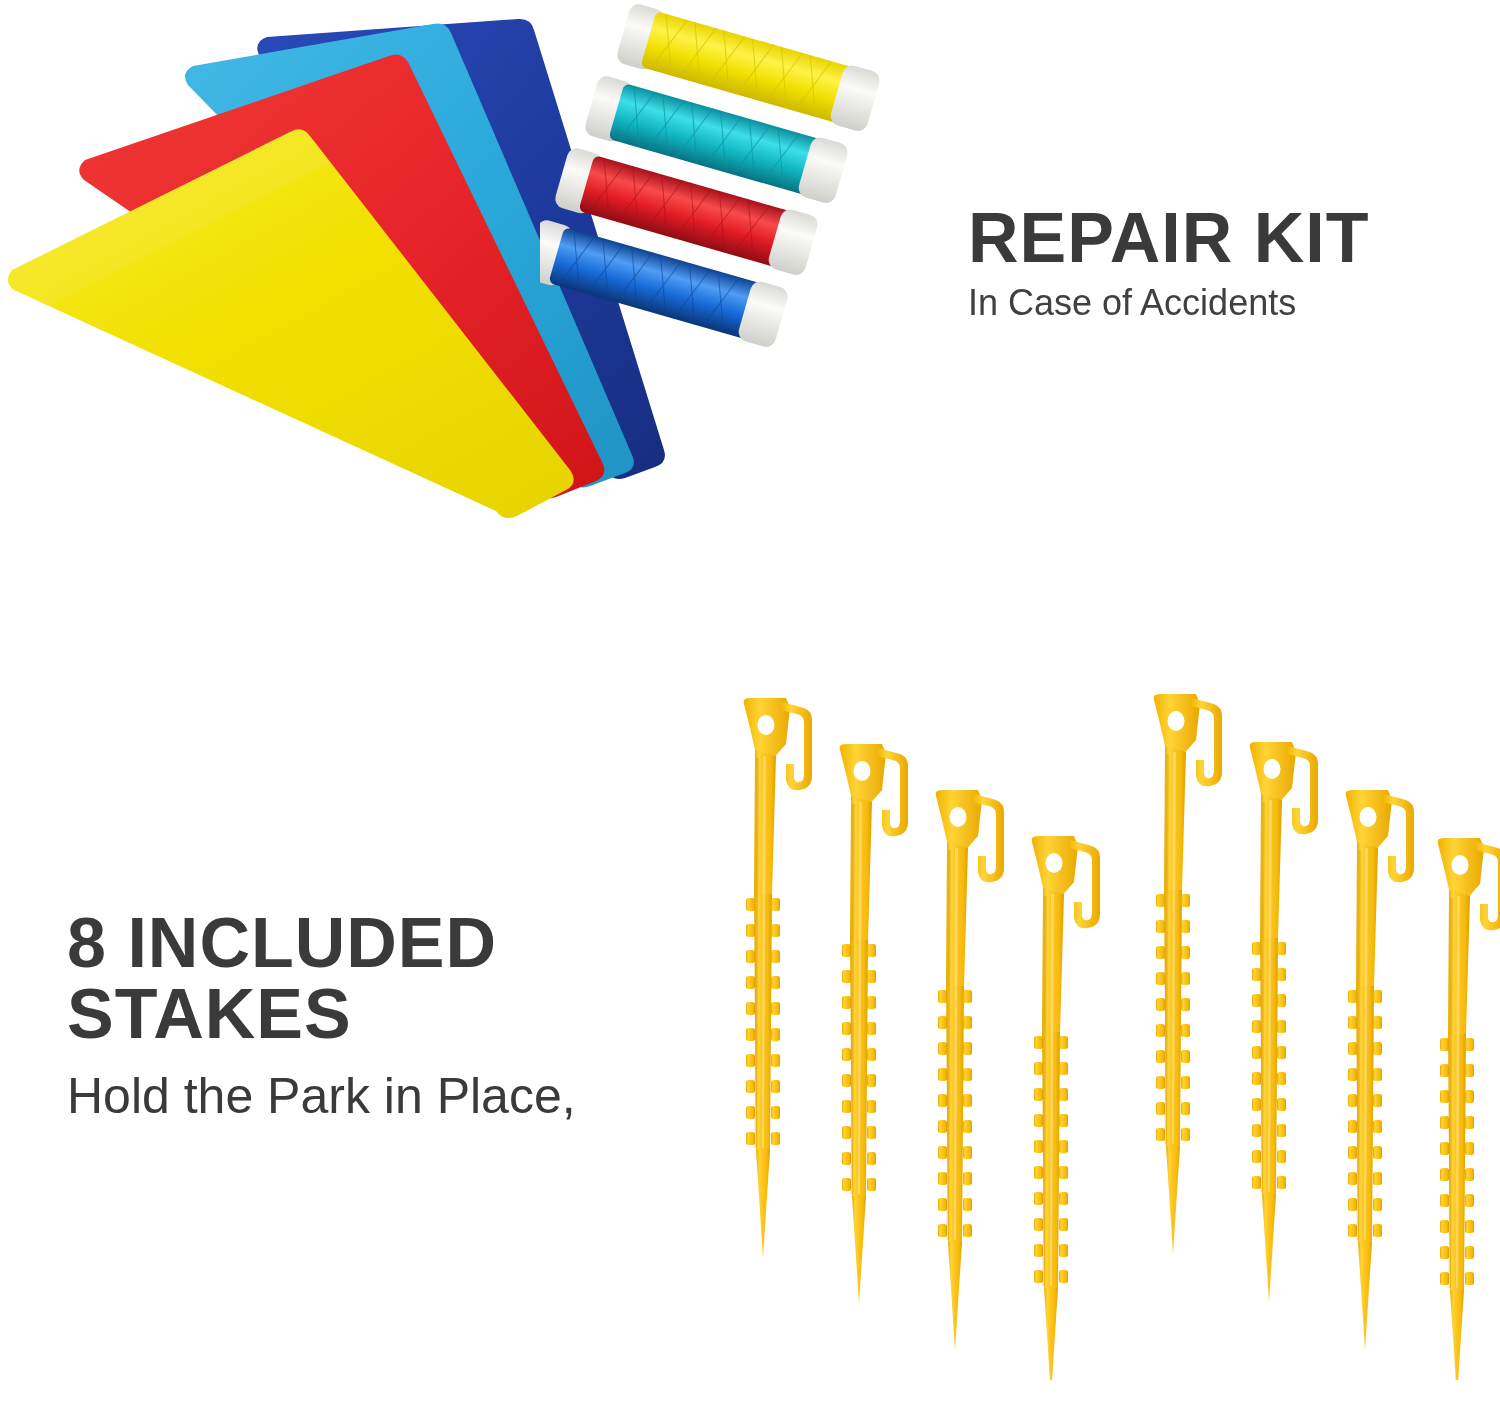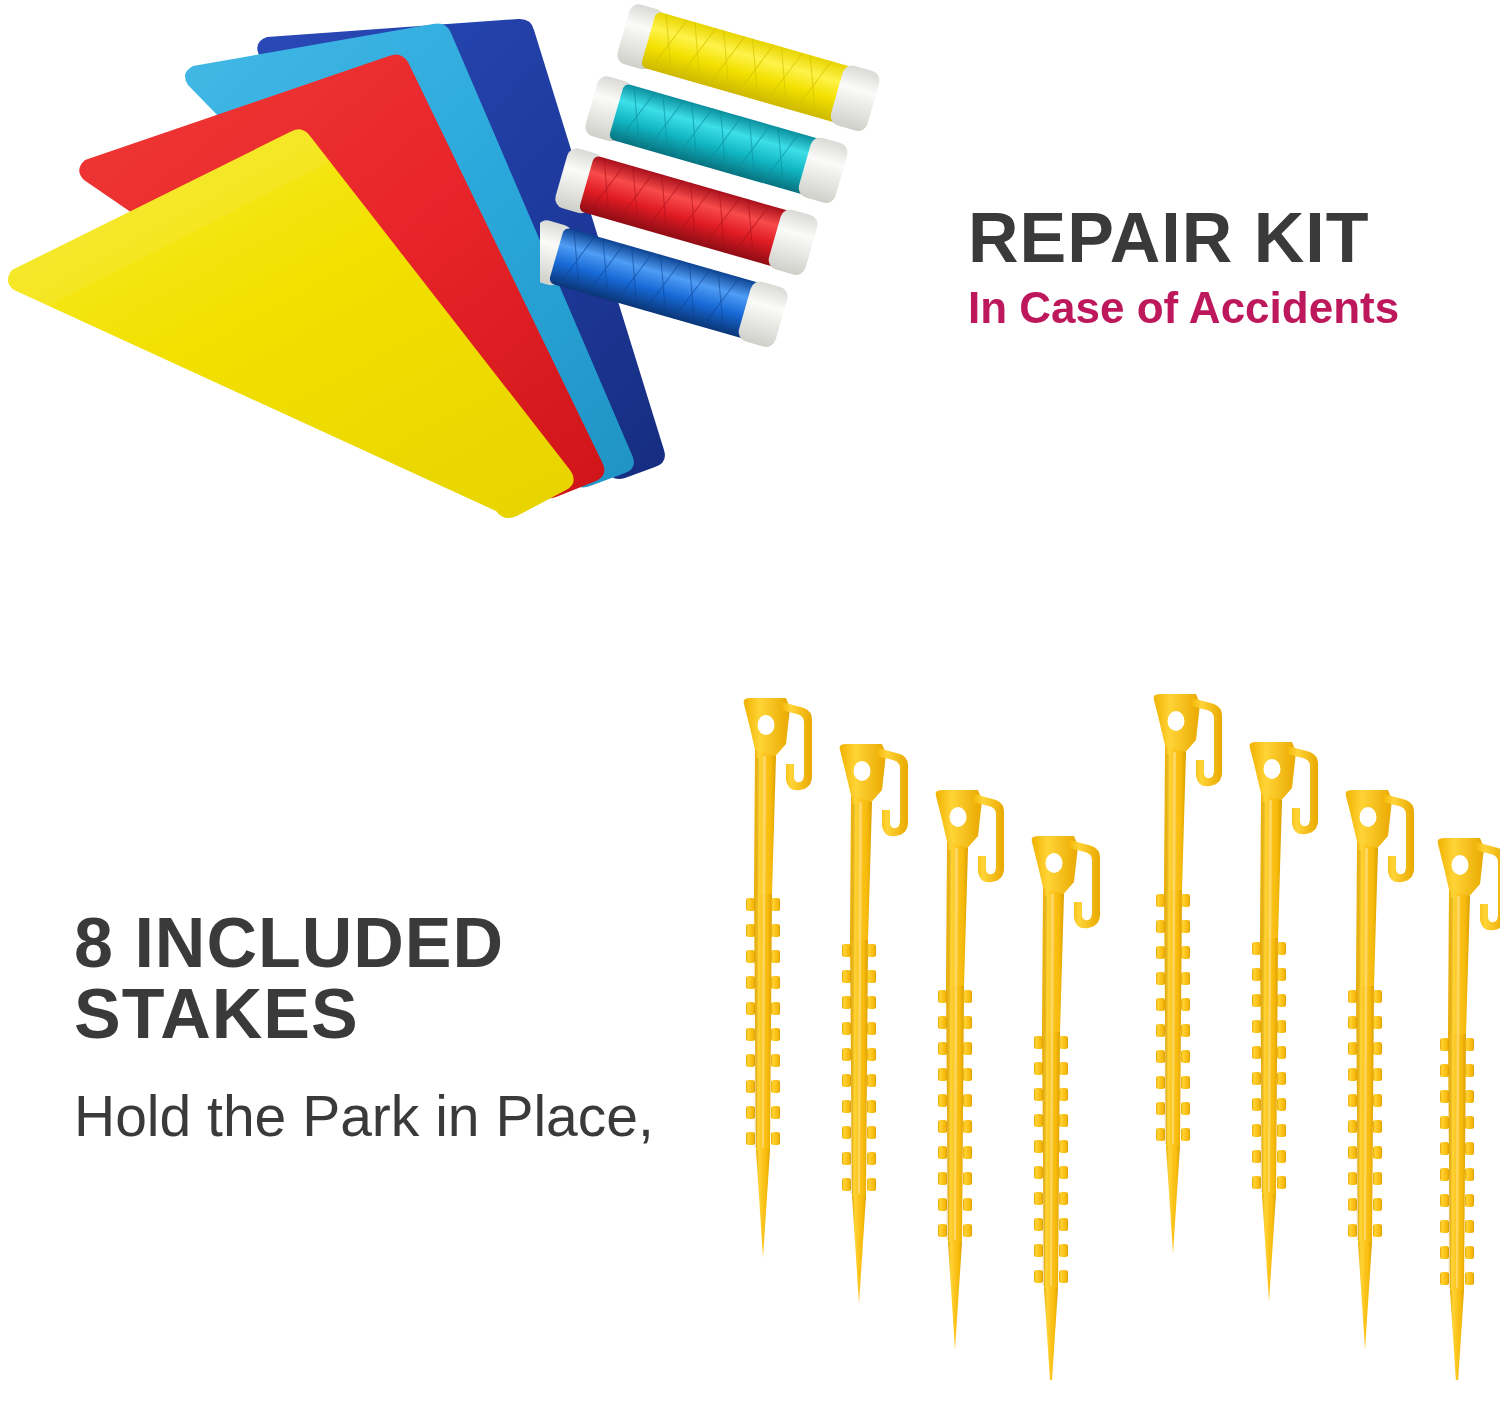--- a/index.html
+++ b/index.html
@@ -14,33 +14,33 @@
   
   .layer { position:absolute; }
 
   
   #repair-text { left:968px; top:205px; width:530px; }
   #repair-title {
     font-size:70px; font-weight:700; letter-spacing:1px;
     color:#3a3a3a; line-height:0.96; white-space:nowrap;
   }
   #repair-sub {
-    font-size:44px; font-weight:700; color:#be185d;
+    font-size:36px; font-weight:400; color:#404040;
     line-height:1.18; margin-top:10px; white-space:nowrap;
   }
 
   
-  #stakes-text { left:74px; top:908px; width:620px; }
+  #stakes-text { left:67px; top:908px; width:620px; }
   #stakes-title {
     font-size:70px; font-weight:700; letter-spacing:1px;
     color:#3a3a3a; line-height:1.02;
   }
   #stakes-sub {
-    font-size:57px; font-weight:400; color:#3a3a3a;
-    line-height:1.25; margin-top:30px;
+    font-size:50px; font-weight:400; color:#3a3a3a;
+    line-height:1.25; margin-top:14px;
   }
   .nowrap { white-space:nowrap; display:block; }
 
   
   #patch-fan { left:0px; top:0px; width:760px; height:560px; }
   #patch-fan svg { display:block; }
 
   
   #spools { left:540px; top:0px; width:400px; height:360px; }
   #spools svg { display:block; }

